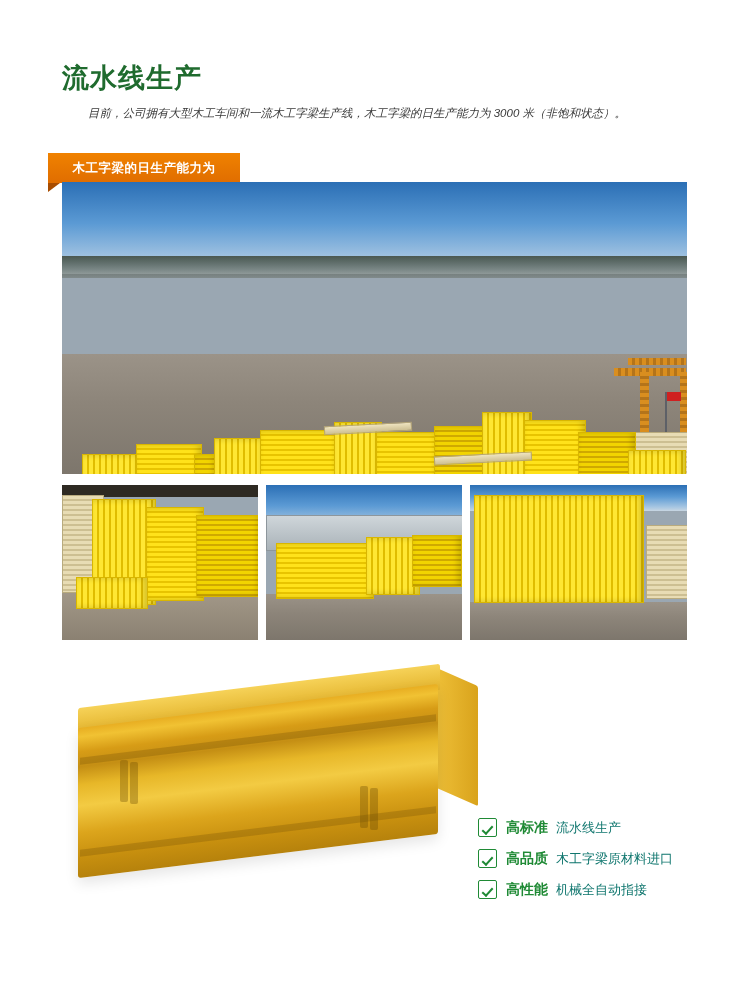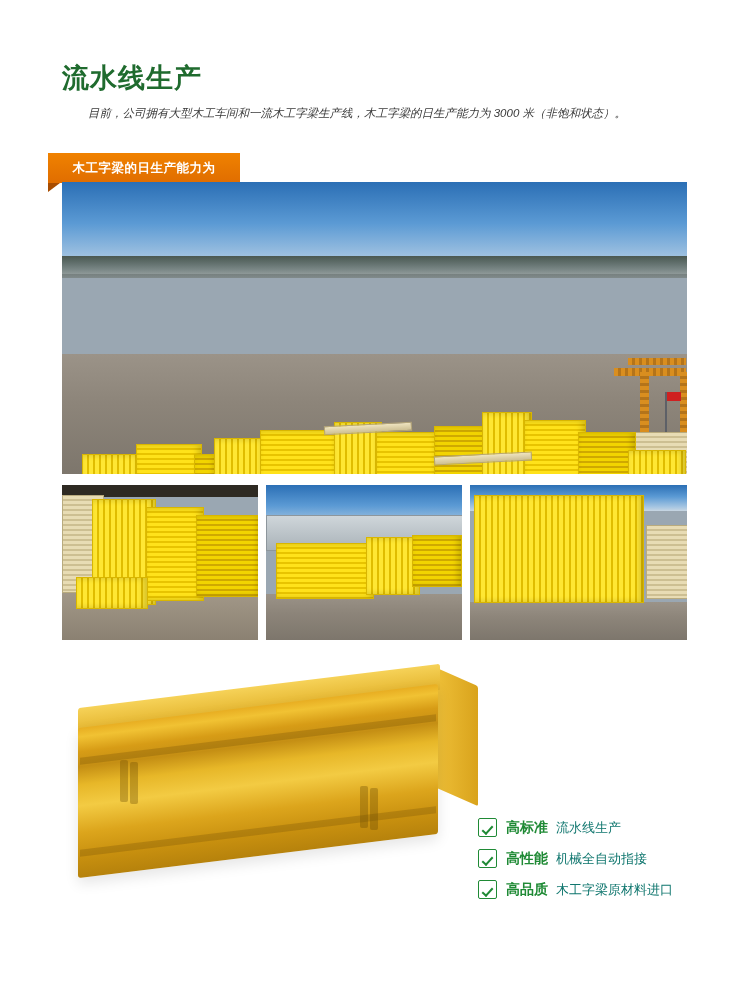--- a/index.html
+++ b/index.html
@@ -364,21 +364,21 @@
 </div>
 
 <div class="features">
   <div class="feature-row">
     <span class="check-box"></span>
     <span class="feature-key">高标准</span>
     <span class="feature-val">流水线生产</span>
   </div>
   <div class="feature-row">
     <span class="check-box"></span>
+    <span class="feature-key">高品质</span>
+    <span class="feature-val">木工字梁原材料进口</span>
+  </div>
+  <div class="feature-row">
+    <span class="check-box"></span>
     <span class="feature-key">高性能</span>
     <span class="feature-val">机械全自动指接</span>
   </div>
-  <div class="feature-row">
-    <span class="check-box"></span>
-    <span class="feature-key">高品质</span>
-    <span class="feature-val">木工字梁原材料进口</span>
-  </div>
 </div>
 
 </body></html>

